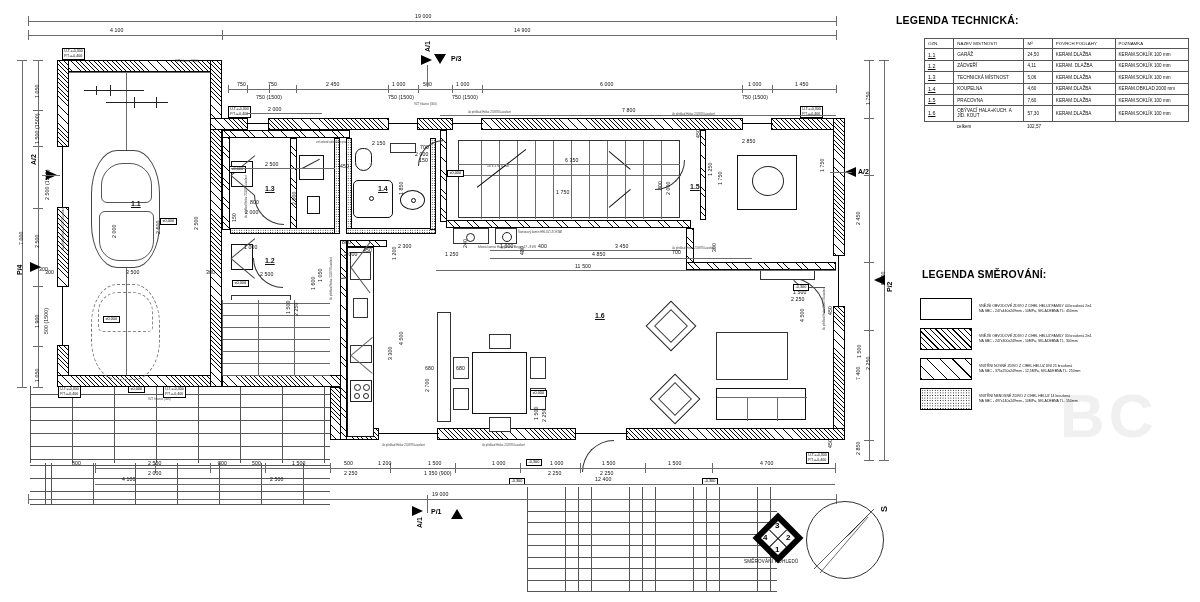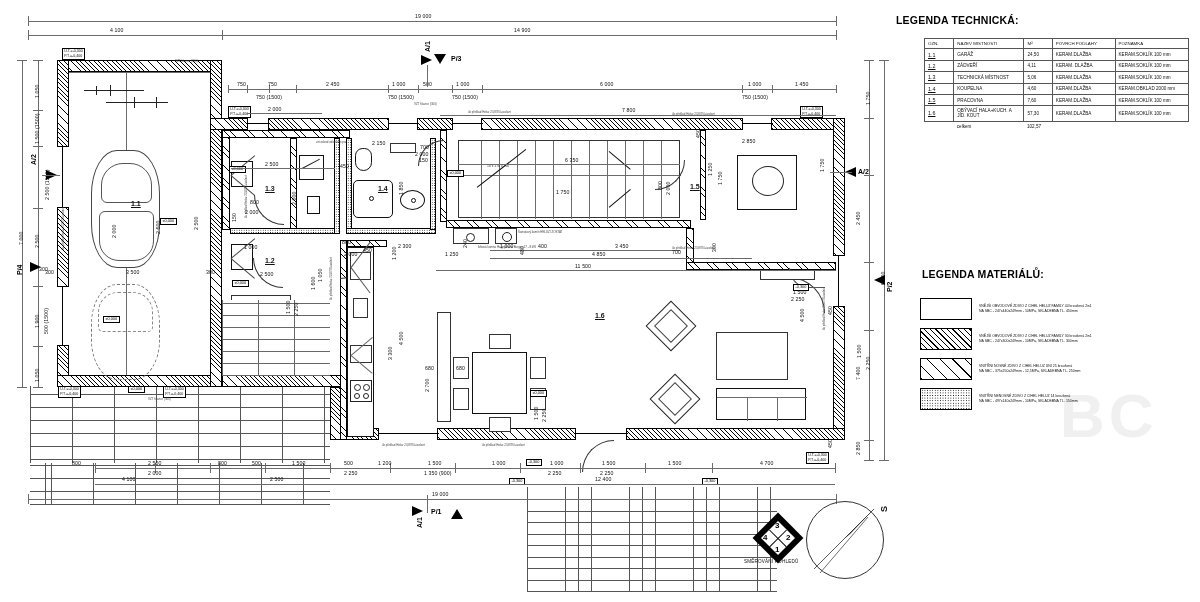--- a/index.html
+++ b/index.html
@@ -661,21 +661,21 @@
       <tr>
         <td style="border:none;"></td>
         <td class="ctr" style="border:none;">celkem</td>
         <td class="m2" style="border:none;">102,57</td>
         <td style="border:none;"></td>
         <td style="border:none;"></td>
       </tr>
     </tbody>
   </table>
 
-  <div class="lg-title" style="left:922px;top:268px;">LEGENDA MATERIÁLŮ:</div>
+  <div class="lg-title" style="left:922px;top:268px;">LEGENDA SMĚROVÁNÍ:</div>
 
   <div class="mat-row" style="left:920px;top:298px;">
     <div class="mat-sw sw1"></div>
     <div class="mat-tx">
       <div>VNĚJŠÍ OBVODOVÉ ZDIVO Z CIHEL HELUZ FAMILY 44 broušená 2in1</div>
       <div>NA SBC - 247x440x249mm - 10MPa, SKLADEBNÁ TL. 450mm</div>
     </div>
   </div>
 
   <div class="mat-row" style="left:920px;top:328px;">

